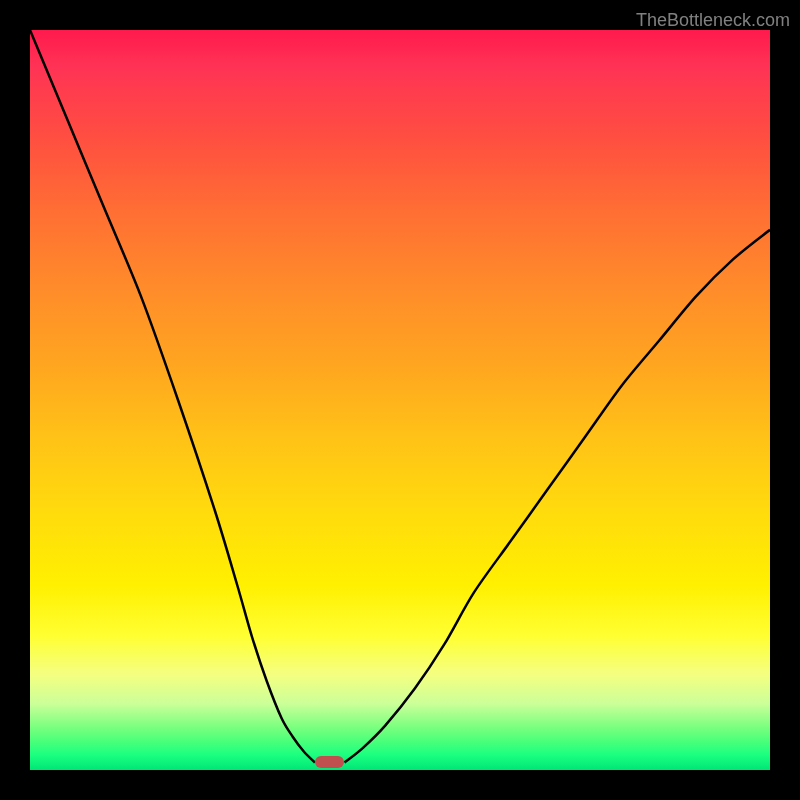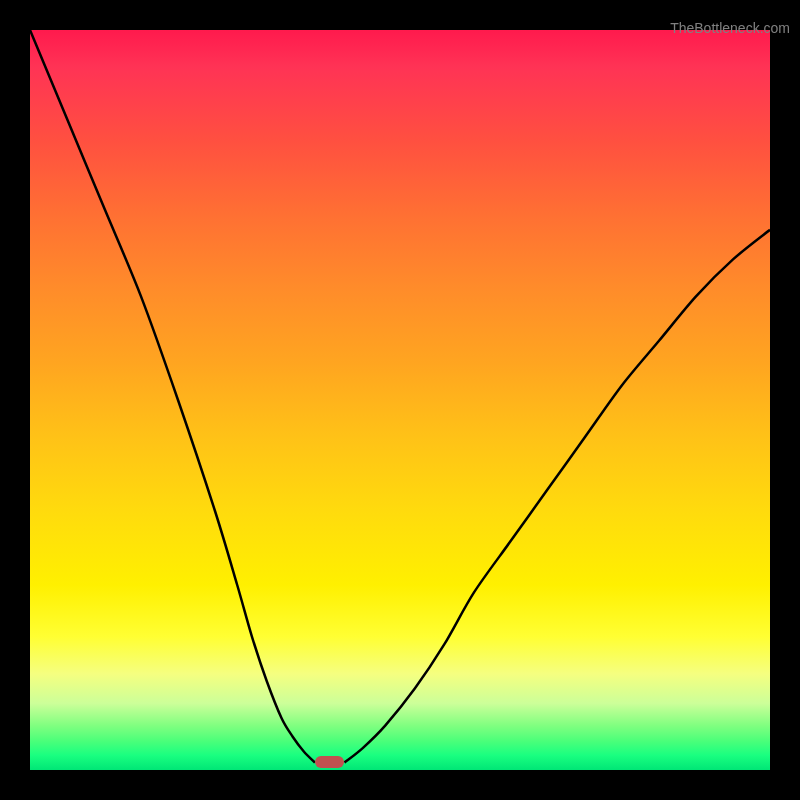--- a/index.html
+++ b/index.html
@@ -9,24 +9,24 @@
     }
     body {
       width: 800px;
       height: 800px;
       background: #000;
       position: relative;
       font-family: Arial, sans-serif;
     }
     .watermark {
       position: absolute;
-      top: 20px;
+      top: 10px;
       right: 10px;
       color: #808080;
-      font-size: 14px;
+      font-size: 18px;
       font-weight: normal;
       z-index: 100;
     }
     .chart-frame {
       position: absolute;
       top: 30px;
       left: 30px;
       right: 30px;
       bottom: 30px;
       background: #000;

